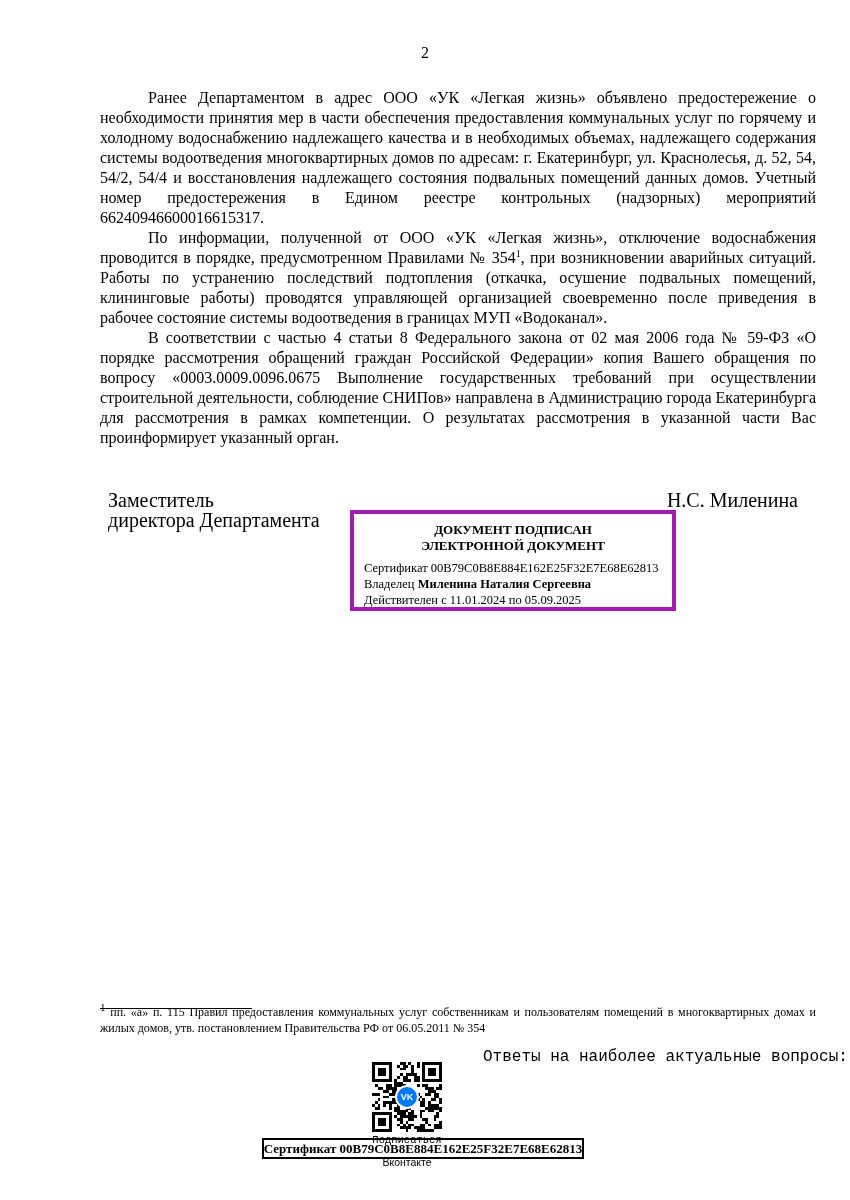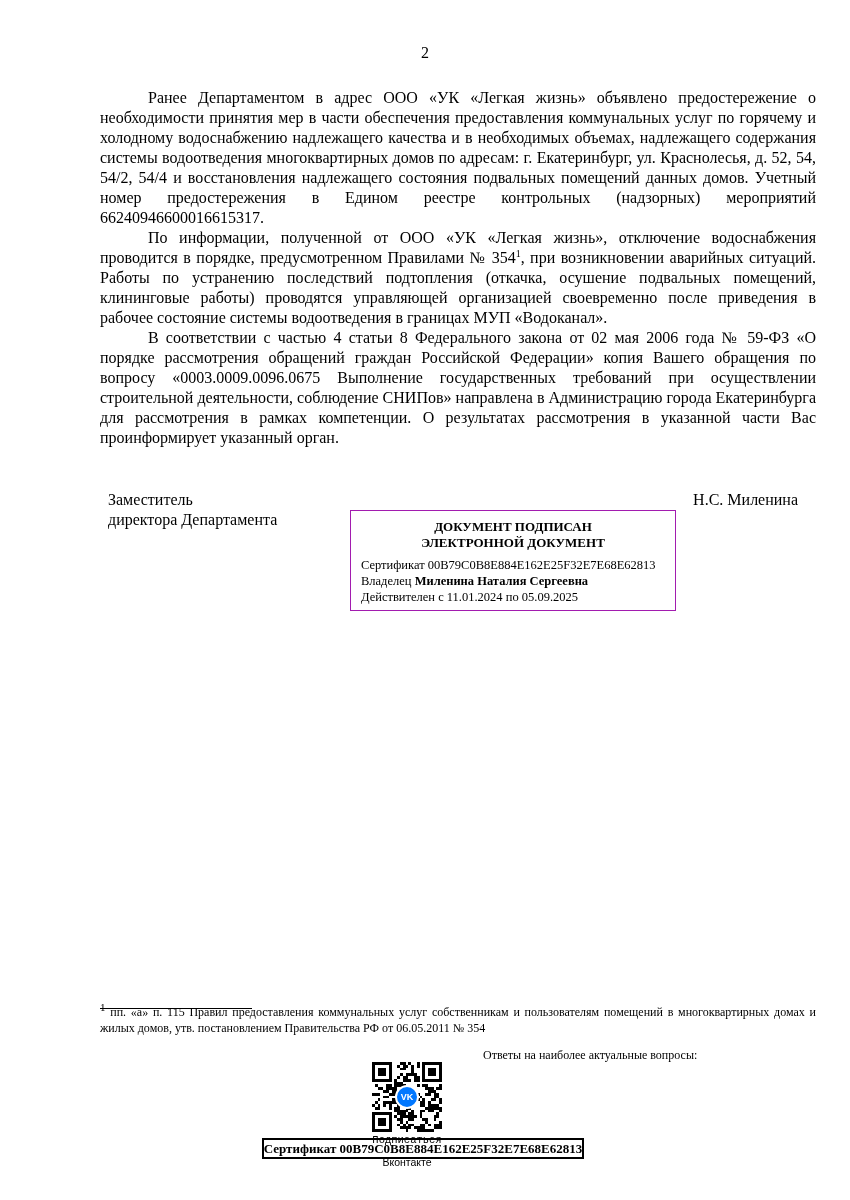--- a/index.html
+++ b/index.html
@@ -13,39 +13,39 @@
     text-align:center; font-size:16px;
   }
   .body-text {
     position:absolute; top:88px; left:100px; width:716px;
     font-size:16px; line-height:20px; text-align:justify;
   }
   .body-text p { text-indent:48px; }
   sup.fn-ref { font-size:10px; vertical-align:super; line-height:0; }
   .sig-row {
     position:absolute; top:490px; left:108px; width:706px;
-    font-size:16px; line-height:20px;
+    font-size:20px; line-height:20px;
   }
   .sig-name { position:absolute; top:0; right:16px; }
   .stamp {
     position:absolute; left:350px; top:510px; width:326px; height:101px;
-    border:1px solid #a21caf; padding:8px 10px; background:#fff;
+    border:4px solid #a21caf; padding:8px 10px; background:#fff;
   }
   .stamp-title { text-align:center; font-weight:bold; font-size:13px; line-height:16px; margin-bottom:7px; }
   .stamp-line { font-size:12.5px; line-height:15px; }
   .stamp-line + .stamp-line { margin-top:1px; }
   .fn-rule { position:absolute; top:1008px; left:100px; width:152px; border-top:1px solid #000; }
   .footnote {
     position:absolute; top:1004px; left:100px; width:716px;
     font-size:12px; line-height:16px; text-align:justify;
   }
   .footnote sup { font-size:11px; vertical-align:super; line-height:0; }
   .qr-title {
     position:absolute; top:1048px; left:483px;
-    font-family:Liberation Serif, serif; font-size:12px;
+    font-family:Liberation Mono, monospace; font-size:16px;
   }
   .qr-row {
     position:absolute; top:1062px; left:372px;
     display:flex; gap:46px;flex-direction:column;
   }
   .qr-item {
     width:70px; text-align:center;
     font-family:"Liberation Sans", sans-serif; font-size:10.5px; line-height:12px;
   }
   .qr-box { width:70px; height:70px; position:relative; background:#fff; }

